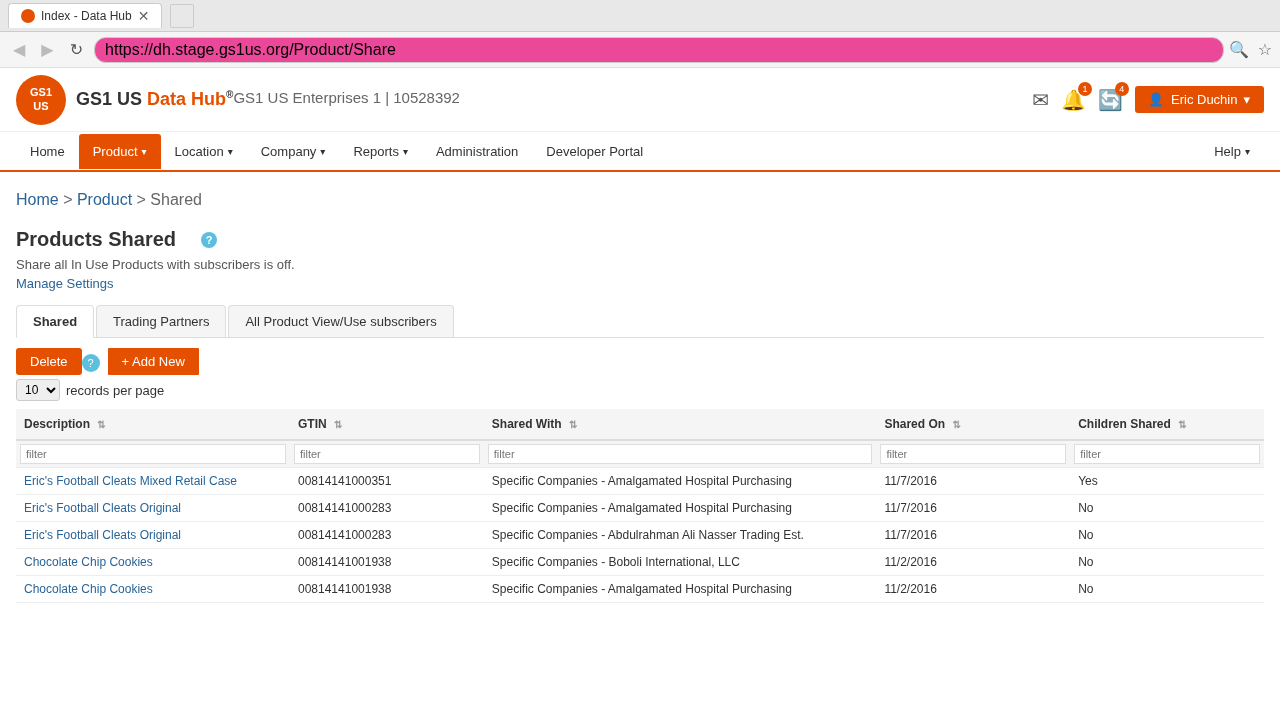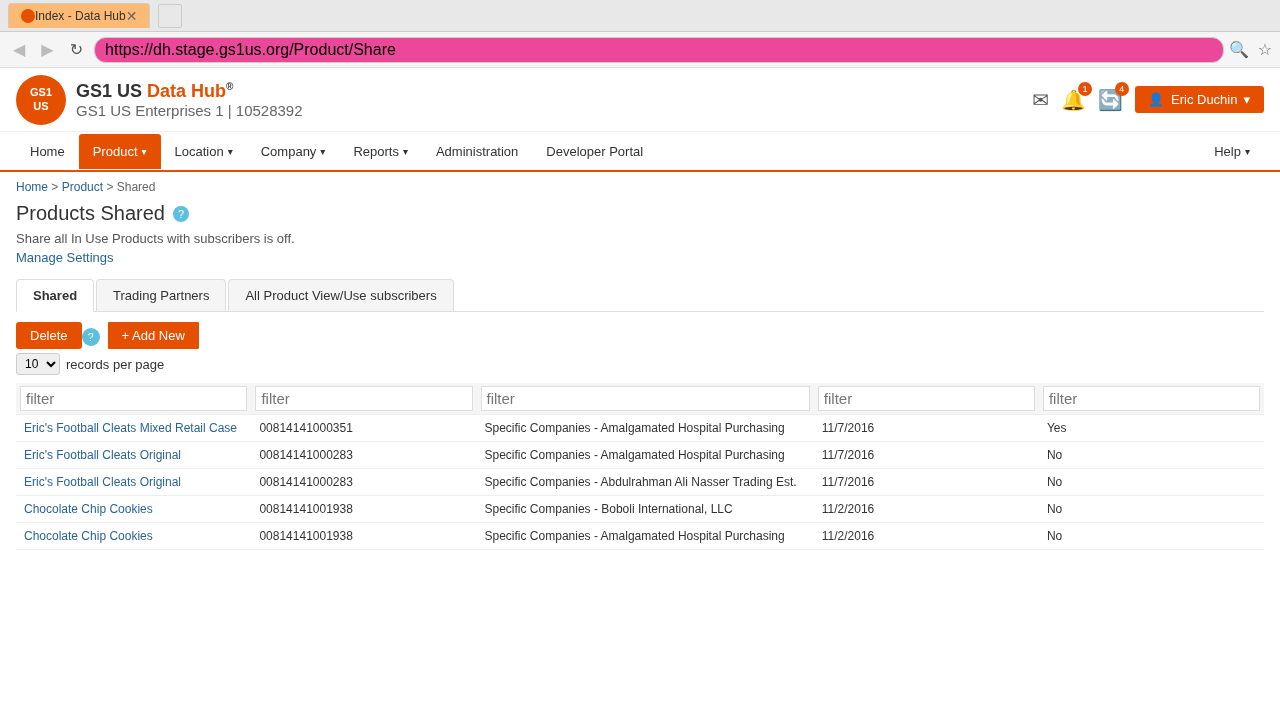--- a/index.html
+++ b/index.html
@@ -9,27 +9,28 @@
     .browser-bar {
       background: #e8e8e8;
       padding: 4px 8px;
       display: flex;
       align-items: center;
       gap: 8px;
       border-bottom: 1px solid #ccc;
       height: 32px;
     }
     .browser-tab {
-      background: #fdba74;
+      background: #ffffff;
       border: 1px solid #ccc;
       border-bottom: none;
       padding: 4px 12px;
       font-size: 12px;
       display: flex;
       align-items: center;
+      gap: 6px;
       border-radius: 4px 4px 0 0;
     }
     .tab-favicon {
       width: 14px; height: 14px;
       background: #e55000;
       border-radius: 50%;
       display: inline-block;
     }
     .tab-close { color: #666; cursor: pointer; font-size: 14px; }
     .browser-nav {
@@ -72,21 +73,21 @@
     .logo-area { display: flex; align-items: center; gap: 10px; margin-right: 20px; }
     .logo-circle {
       width: 50px; height: 50px;
       background: #e55000;
       border-radius: 50%;
       display: flex; align-items: center; justify-content: center;
       color: #fff;
       font-weight: bold;
       font-size: 14px;
     }
-    .logo-text { display: flex; flex-direction: column; }
+    .logo-text { display: flex; }
     .logo-title { font-size: 18px; font-weight: bold; }
     .logo-title span { color: #e55000; }
     .logo-subtitle { font-size: 15px; color: #666; }
     .header-right { margin-left: auto; display: flex; align-items: center; gap: 12px; }
     .header-icon { position: relative; font-size: 20px; color: #555; cursor: pointer; }
     .badge {
       position: absolute;
       top: -6px; right: -6px;
       background: #e55000;
       color: #fff;
@@ -122,33 +123,33 @@
       color: #333;
       text-decoration: none;
       display: flex; align-items: center; gap: 4px;
     }
     .nav-item.active { background: #e55000; color: #fff; border-radius: 3px 3px 0 0; }
     .nav-item .caret { font-size: 10px; }
     .nav-right { margin-left: auto; }
 
     
     .breadcrumb {
-      padding: 8px 16px;
-      font-size: 12px;
+      padding: 19px 16px;
+      font-size: 16px;
       color: #666;
     }
     .breadcrumb a { color: #2a6496; text-decoration: none; }
 
     
     .page-content { padding: 0 16px 16px 16px; }
     .page-title {
       font-size: 20px;
-      font-weight: normal;
+      font-weight: bold;
       color: #333;
-      display: flex; align-items: center; gap: 8px;
+      display: flex; align-items: center; gap: 25px;
       margin-bottom: 6px;
     }
     .help-icon {
       width: 16px; height: 16px;
       background: #5bc0de;
       border-radius: 50%;
       color: #fff;
       font-size: 11px;
       display: flex; align-items: center; justify-content: center;
       cursor: pointer;
@@ -230,21 +231,21 @@
     .data-table th .sort-icon { margin-left: 4px; color: #999; font-size: 10px; }
     .data-table td {
       padding: 6px 8px;
       border-bottom: 1px solid #eee;
       vertical-align: top;
     }
     .data-table .filter-input {
       width: 100%;
       border: 1px solid #ddd;
       padding: 3px 5px;
-      font-size: 15px;
+      font-size: 11px;
       border-radius: 0;
     }
     .data-table .filter-row td { padding: 3px 4px; }
     .link-cell { color: #2a6496; text-decoration: none; cursor: pointer; }
 
     .help-corner {
       float: right;
       margin-top: 2px;
       width: 18px; height: 18px;
       background: #5bc0de;
@@ -377,20 +378,42 @@
       <option>10</option>
       <option>25</option>
       <option>50</option>
     </select>
     <span>records per page</span>
   </div>
 
   
   <table class="data-table">
     <thead>
+      <tr>
+        <th>
+          <span>Description</span>
+          <span class="sort-icon">⇅</span>
+        </th>
+        <th>
+          <span>GTIN</span>
+          <span class="sort-icon">⇅</span>
+        </th>
+        <th>
+          <span>Shared With</span>
+          <span class="sort-icon">⇅</span>
+        </th>
+        <th>
+          <span>Shared On</span>
+          <span class="sort-icon">⇅</span>
+        </th>
+        <th>
+          <span>Children Shared</span>
+          <span class="sort-icon">⇅</span>
+        </th>
+      </tr>
       <tr class="filter-row">
         <td><input type="text" class="filter-input" placeholder="filter" style=""></td>
         <td><input type="text" class="filter-input" placeholder="filter" style=""></td>
         <td><input type="text" class="filter-input" placeholder="filter" style=""></td>
         <td><input type="text" class="filter-input" placeholder="filter" style=""></td>
         <td><input type="text" class="filter-input" placeholder="filter" style=""></td>
       </tr>
     </thead>
     <tbody id="table-body">
     <tr>

